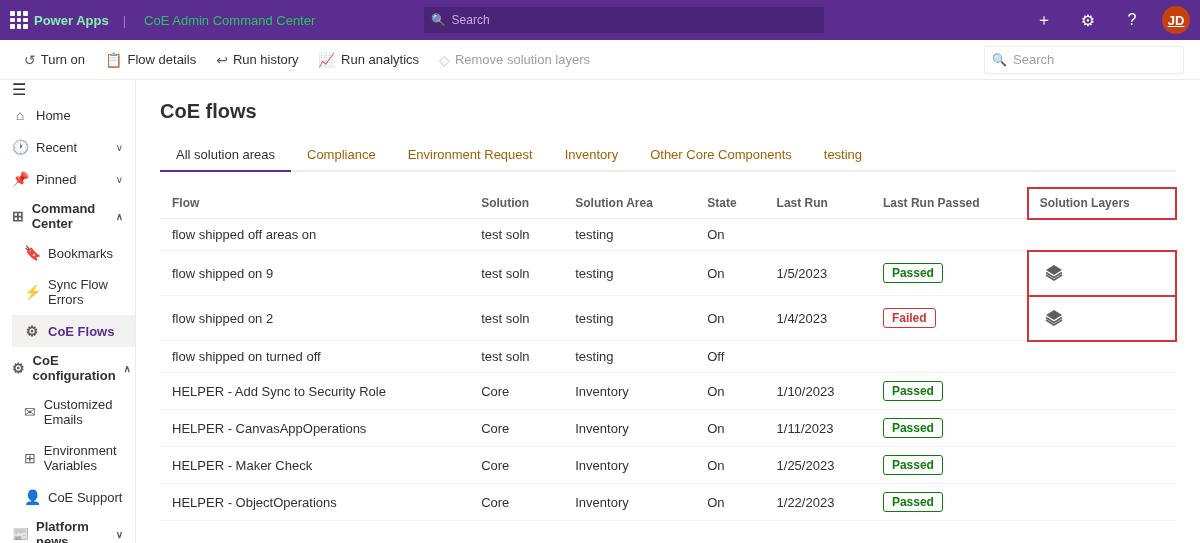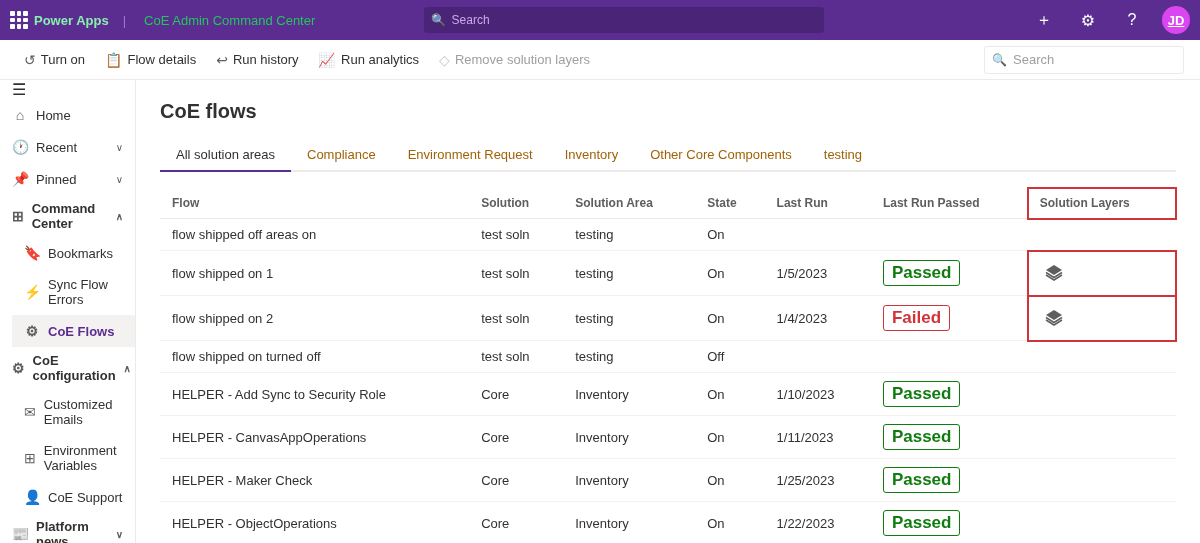--- a/index.html
+++ b/index.html
@@ -61,21 +61,21 @@
     }
     .topbar-actions {
       display: flex; align-items: center; gap: 16px; margin-left: auto;
     }
     .topbar-icon-btn {
       color: white; font-size: 16px; cursor: pointer; background: none; border: none;
       display: flex; align-items: center; justify-content: center; width: 28px; height: 28px;
     }
     .topbar-avatar {
       width: 28px; height: 28px; border-radius: 50%;
-      background: #d946ef;
+      background: #c2410c;
       display: flex; align-items: center; justify-content: center;
       color: white; font-size: 12px; font-weight: 600; overflow: hidden; text-decoration: underline;
     }
 
     
     .commandbar {
       height: 40px;
       background: white;
       border-bottom: 1px solid #edebe9;
       display: flex;
@@ -203,21 +203,21 @@
       padding: 8px 12px;
       border-bottom: 1px solid #f3f2f1;
       color: #323130;
       font-size: 13px;
     }
 
     .badge {
       display: inline-block;
       padding: 2px 8px;
       border-radius: 3px;
-      font-size: 17px;
+      font-size: 12px;
       font-weight: 600;
     }
     .badge-passed {
       color: #107c10;
       border: 1px solid #107c10;
       background: white;
     }
     .badge-failed {
       color: #d13438;
       border: 1px solid #d13438;
@@ -394,21 +394,21 @@
           <tr>
             <td>flow shipped off areas on</td>
             <td>test soln</td>
             <td>testing</td>
             <td>On</td>
             <td></td>
             <td></td>
             <td></td>
           </tr>
           <tr>
-            <td>flow shipped on 1</td>
+            <td>flow shipped on 9</td>
             <td>test soln</td>
             <td>testing</td>
             <td>On</td>
             <td>1/5/2023</td>
             <td><span class="badge badge-passed">Passed</span></td>
             <td style="outline: rgb(209, 52, 56) solid 2px; outline-offset: -1px;">
               <div class="layers-icon">
           <svg class="layers-svg" viewBox="0 0 20 20" fill="none" xmlns="http://www.w3.org/2000/svg">
             <path d="M10 2L2 7l8 5 8-5-8-5z" fill="#605e5c"></path>
             <path d="M2 12l8 5 8-5" stroke="#605e5c" stroke-width="1.5" fill="none"></path>

